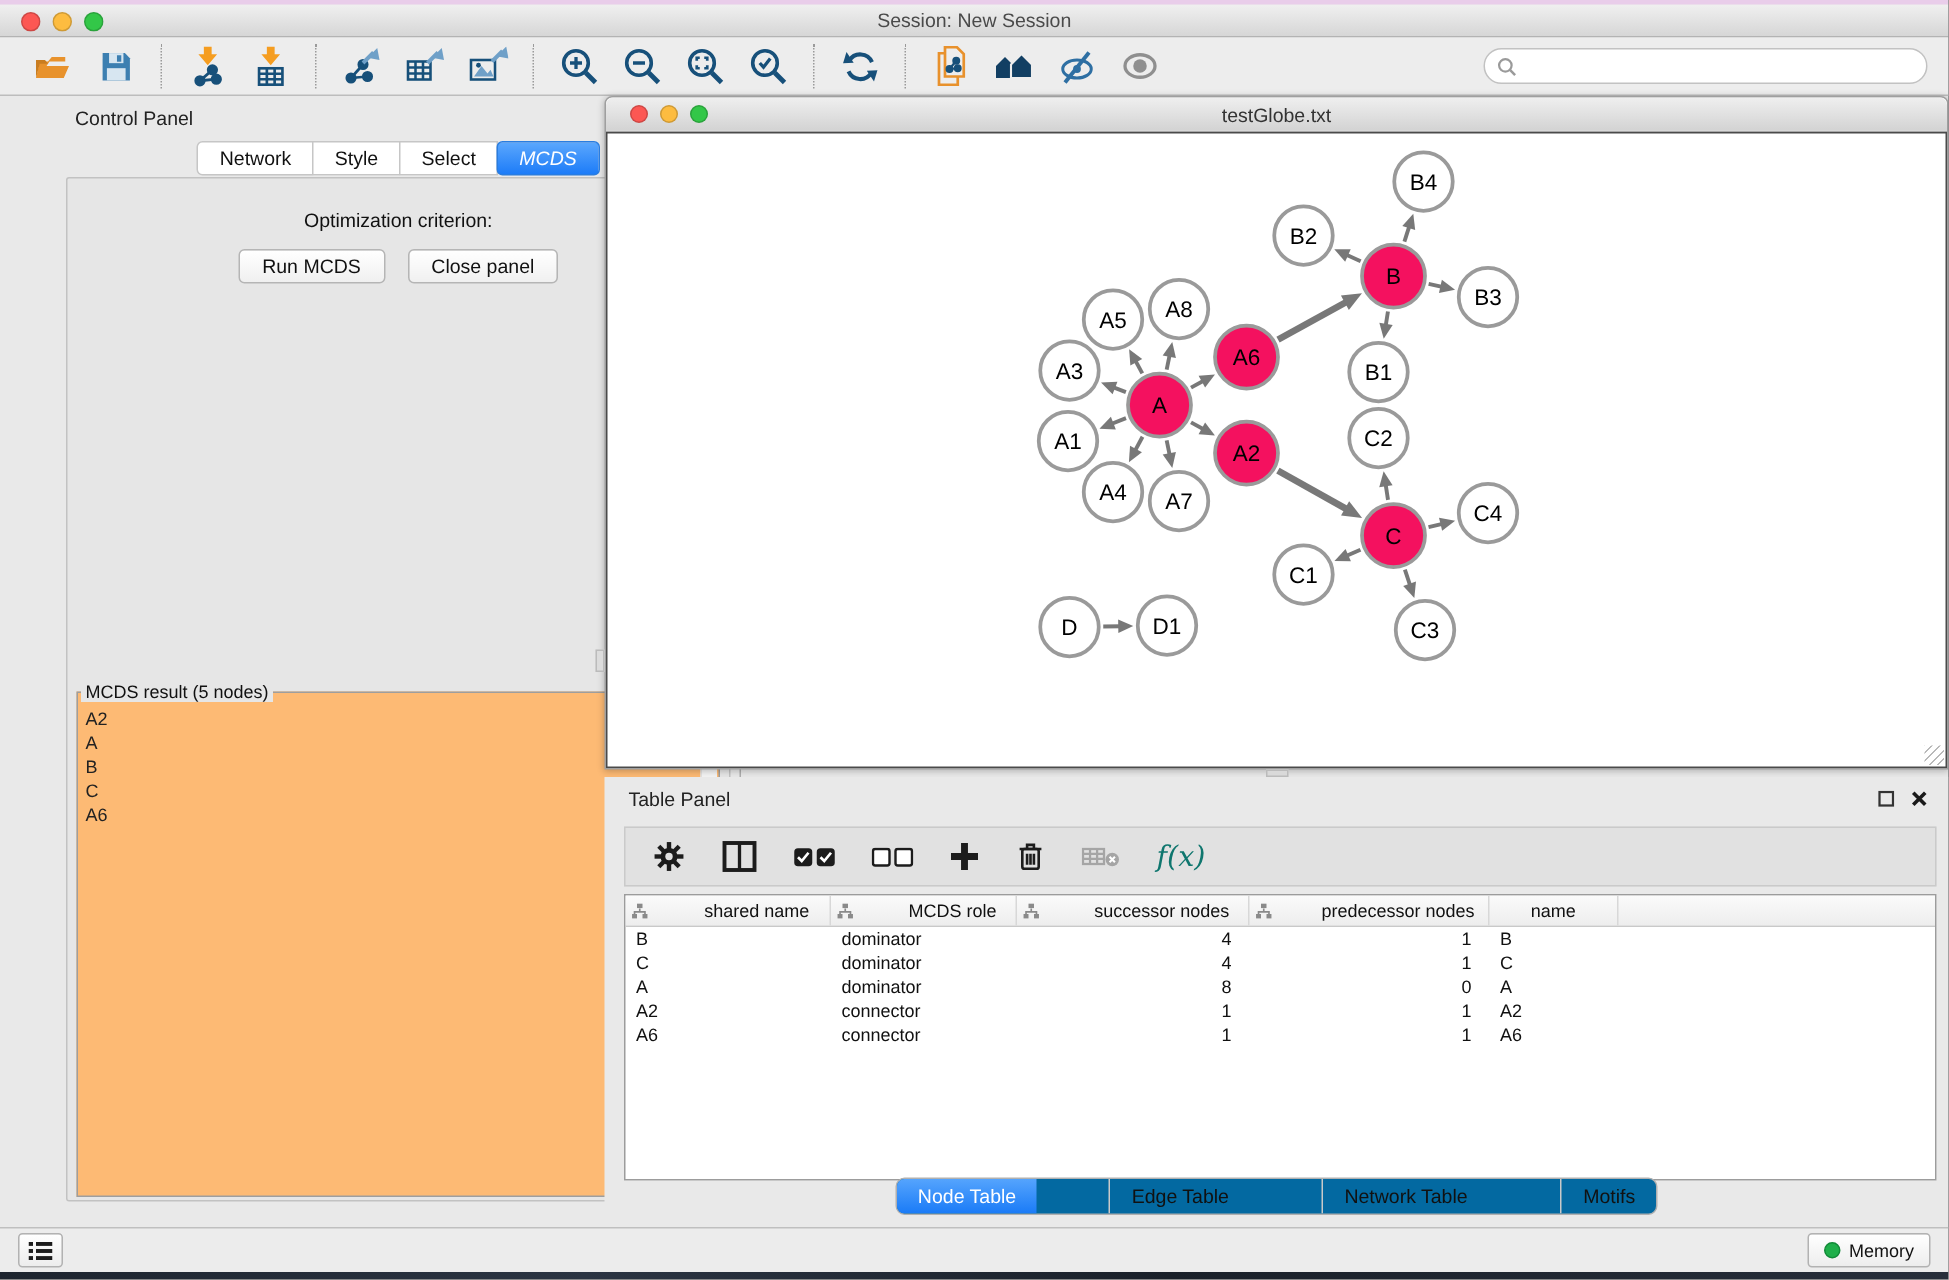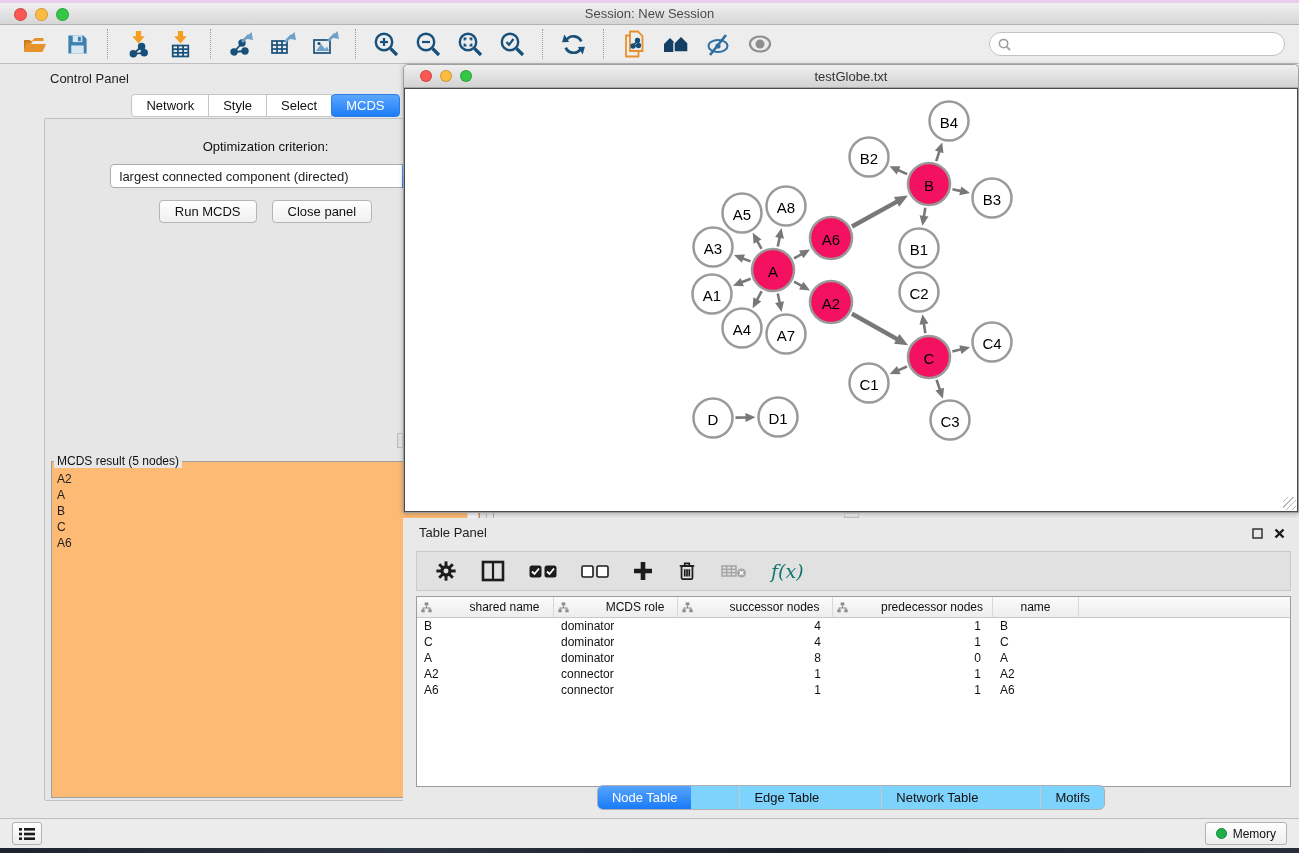--- a/index.html
+++ b/index.html
@@ -29,21 +29,21 @@
   
   .control-panel{position:absolute;left:0;top:64px;width:456px;bottom:35px;background:#e9e9e9;
     border-right:1px solid #aeaeae;margin-left:38px;}
   .cp-header{position:relative;height:28px;}
   .cp-title{position:absolute;left:12px;top:7px;font-size:13px;color:#222;}
   .panel-icons{position:absolute;right:10px;top:7px;display:flex;gap:11px;align-items:center;}
   .cp-tabs{display:flex;justify-content:center;margin-top:2px;}
   .cp-tab{font-size:13px;padding:3px 14px;background:#fff;border:1px solid #c6c6c6;margin-left:-1px;
     color:#111;position:relative;}
   .cp-tab:first-child{border-radius:4px 0 0 4px;margin-left:0;}
-  .cp-tab:last-child{border-radius:0 4px 4px 0;}
+  .cp-tab:last-child{border-radius:0 4px 4px 0;font-style:italic;}
   .cp-tab.active{background:linear-gradient(#5ba7fd,#1d7cf8);border-color:#2a7de0;color:#fff;
     border-radius:4px;z-index:2;}
   .cp-body{position:absolute;left:6px;right:6px;top:54px;bottom:17px;border:1px solid #c2c2c2;
     background:#e6e6e6;border-radius:2px;}
   .opt-label{text-align:center;margin-top:20px;font-size:13px;color:#111;}
   .dropdown{position:relative;width:312px;height:24px;margin:10px auto 0 auto;background:#fff;
     border:1px solid #ababab;border-radius:4px;font-size:13px;}
   .dd-text{position:absolute;left:9px;top:4px;white-space:nowrap;}
   .dd-stepper{position:absolute;right:-1px;top:-1px;width:20px;height:24px;
     background:linear-gradient(#5fa9fd,#2280f8);border-radius:0 4px 4px 0;
@@ -95,21 +95,21 @@
   .t-head{display:flex;height:21px;background:linear-gradient(#fbfbfb,#ededed);
     border-bottom:1px solid #c9c9c9;}
   .t-hcell{display:flex;align-items:center;border-right:1px solid #d8d8d8;font-size:12px;
     color:#111;padding:0 4px;gap:28px;}
   .t-hcell .hlabel{flex:1;text-align:center;}
   .t-hcell.filler{flex:1;border-right:none;}
   .t-row{display:flex;height:16px;align-items:center;font-size:12px;color:#111;}
   .t-cell{padding:0 7px;white-space:nowrap;overflow:hidden;}
   .t-cell.num{text-align:right;padding-right:12px;}
   .tp-tabs{position:absolute;left:0;right:0;bottom:8px;display:flex;justify-content:center;}
-  .seg{display:flex;border:1px solid #b0b0b0;border-radius:6px;overflow:hidden;background:#7dd3fc;gap:48px;}
+  .seg{display:flex;border:1px solid #b0b0b0;border-radius:6px;overflow:hidden;background:#0369a1;gap:48px;}
   .seg-tab{font-size:13px;padding:4px 14px;border-left:1px solid #c9c9c9;color:#111;}
   .seg-tab:first-child{border-left:none;}
   .seg-tab.active{background:linear-gradient(#55a4fd,#1a7bf7);color:#fff;}
 
   
   .statusbar{position:absolute;left:0;right:0;bottom:5px;height:30px;background:#ececec;
     border-top:1px solid #bfbfbf;display:flex;align-items:center;padding:0 12px;}
   .sbtn{height:23px;display:flex;align-items:center;gap:6px;padding:0 6px;
     background:linear-gradient(#ffffff,#ededed);border:1px solid #b2b2b2;border-radius:3px;}
   .memory{margin-left:auto;padding:0 10px;font-size:12px;color:#111;}
@@ -305,29 +305,20 @@
       </span>
     </div>
     <div class="cp-tabs" id="cp-tabs">
         <div class="cp-tab">Network</div>
         <div class="cp-tab">Style</div>
         <div class="cp-tab">Select</div>
         <div class="cp-tab active">MCDS</div>
       </div>
     <div class="cp-body">
       <div class="opt-label">Optimization criterion:</div>
-      <div class="dropdown">
-        <span class="dd-text">largest connected component (directed)</span>
-        <span class="dd-stepper">
-          <svg width="10" height="17" viewBox="0 0 10 17">
-              <polyline points="2,6.2 5,2.8 8,6.2" fill="none" stroke="#fff" stroke-width="1.9"></polyline>
-              <polyline points="2,10.8 5,14.2 8,10.8" fill="none" stroke="#fff" stroke-width="1.9"></polyline>
-            </svg>
-        </span>
-      </div>
       <div class="btn-row">
         <button class="pbtn">Run MCDS</button>
         <button class="pbtn">Close panel</button>
       </div>
       <fieldset class="result-box">
         <legend>MCDS result (5 nodes)</legend>
         <div class="result-list" id="result-list">
             <div class="result-item">A2</div>
             <div class="result-item">A</div>
             <div class="result-item">B</div>

